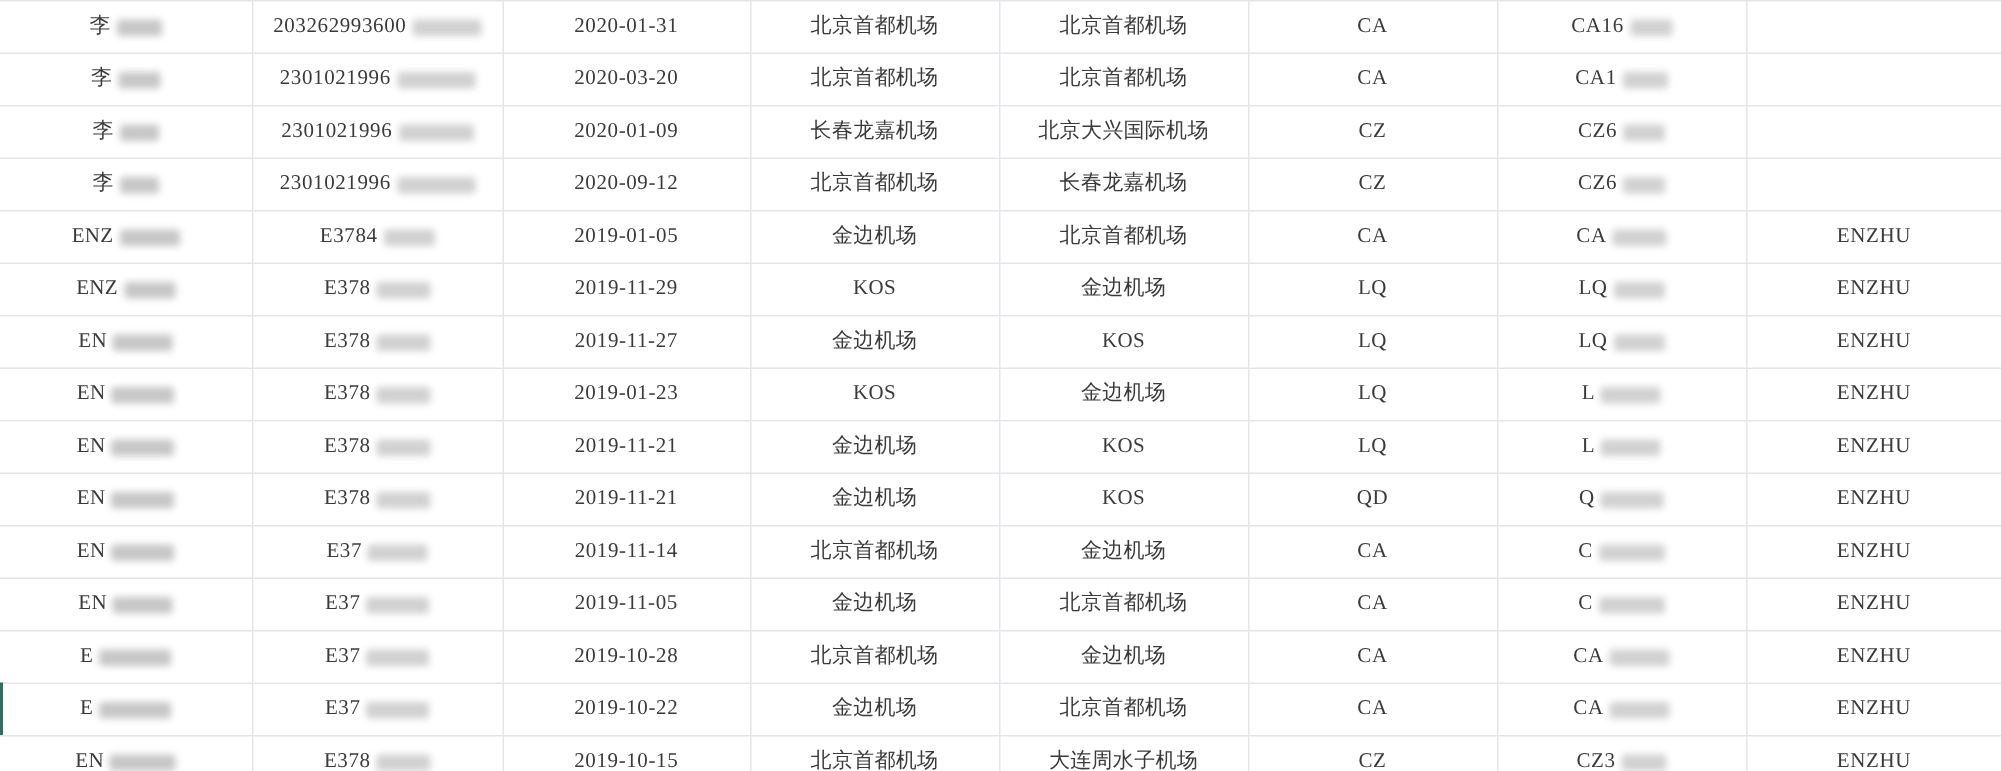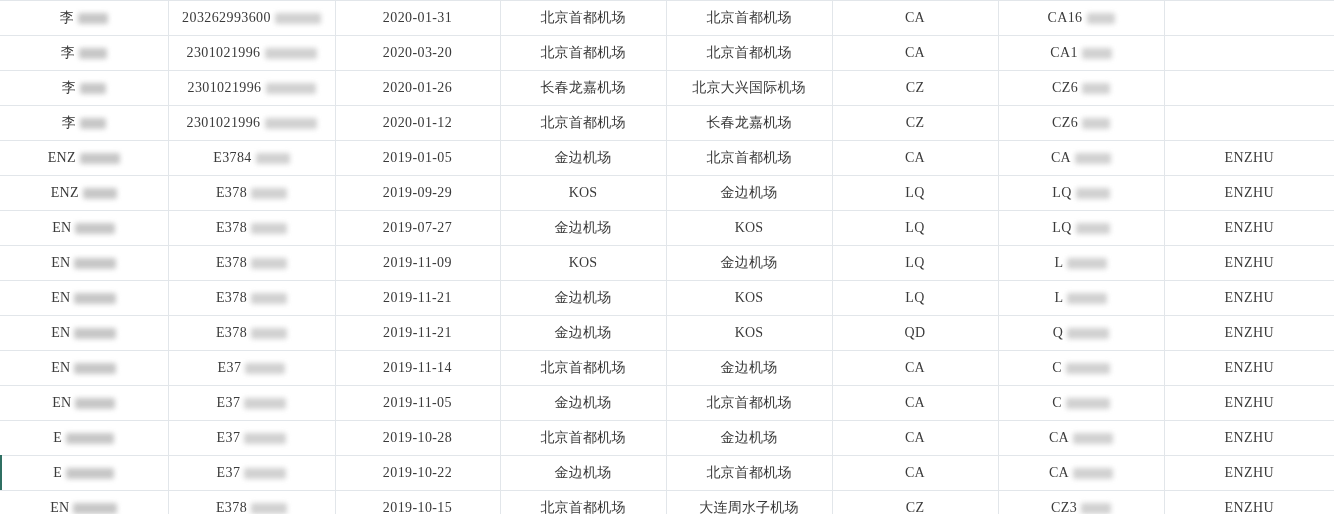--- a/index.html
+++ b/index.html
@@ -164,21 +164,21 @@
         <tr>
           <td><span class="cell-inner">
               <span class="txt">李</span>
               <span class="redact dark" style="width: 26px;"></span>
             </span></td>
           <td><span class="cell-inner">
               <span class="txt mono">2301021996</span>
               <span class="redact" style="width: 50px;"></span>
             </span></td>
           <td><span class="cell-inner">
-              <span class="txt mono">2020-01-26</span>
+              <span class="txt mono">2020-01-09</span>
             </span></td>
           <td><span class="cell-inner">
               <span class="txt">长春龙嘉机场</span>
             </span></td>
           <td><span class="cell-inner">
               <span class="txt">北京大兴国际机场</span>
             </span></td>
           <td><span class="cell-inner">
               <span class="txt mono">CZ</span>
             </span></td>
@@ -191,21 +191,21 @@
         <tr>
           <td><span class="cell-inner">
               <span class="txt">李</span>
               <span class="redact dark" style="width: 26px;"></span>
             </span></td>
           <td><span class="cell-inner">
               <span class="txt mono">2301021996</span>
               <span class="redact" style="width: 52px;"></span>
             </span></td>
           <td><span class="cell-inner">
-              <span class="txt mono">2020-01-12</span>
+              <span class="txt mono">2020-09-12</span>
             </span></td>
           <td><span class="cell-inner">
               <span class="txt">北京首都机场</span>
             </span></td>
           <td><span class="cell-inner">
               <span class="txt">长春龙嘉机场</span>
             </span></td>
           <td><span class="cell-inner">
               <span class="txt mono">CZ</span>
             </span></td>
@@ -247,21 +247,21 @@
         <tr>
           <td><span class="cell-inner">
               <span class="txt">ENZ</span>
               <span class="redact dark" style="width: 34px;"></span>
             </span></td>
           <td><span class="cell-inner">
               <span class="txt mono">E378</span>
               <span class="redact" style="width: 36px;"></span>
             </span></td>
           <td><span class="cell-inner">
-              <span class="txt mono">2019-09-29</span>
+              <span class="txt mono">2019-11-29</span>
             </span></td>
           <td><span class="cell-inner">
               <span class="txt">KOS</span>
             </span></td>
           <td><span class="cell-inner">
               <span class="txt">金边机场</span>
             </span></td>
           <td><span class="cell-inner">
               <span class="txt mono">LQ</span>
             </span></td>
@@ -276,21 +276,21 @@
         <tr>
           <td><span class="cell-inner">
               <span class="txt">EN</span>
               <span class="redact dark" style="width: 40px;"></span>
             </span></td>
           <td><span class="cell-inner">
               <span class="txt mono">E378</span>
               <span class="redact" style="width: 36px;"></span>
             </span></td>
           <td><span class="cell-inner">
-              <span class="txt mono">2019-07-27</span>
+              <span class="txt mono">2019-11-27</span>
             </span></td>
           <td><span class="cell-inner">
               <span class="txt">金边机场</span>
             </span></td>
           <td><span class="cell-inner">
               <span class="txt">KOS</span>
             </span></td>
           <td><span class="cell-inner">
               <span class="txt mono">LQ</span>
             </span></td>
@@ -305,21 +305,21 @@
         <tr>
           <td><span class="cell-inner">
               <span class="txt">EN</span>
               <span class="redact dark" style="width: 42px;"></span>
             </span></td>
           <td><span class="cell-inner">
               <span class="txt mono">E378</span>
               <span class="redact" style="width: 36px;"></span>
             </span></td>
           <td><span class="cell-inner">
-              <span class="txt mono">2019-11-09</span>
+              <span class="txt mono">2019-01-23</span>
             </span></td>
           <td><span class="cell-inner">
               <span class="txt">KOS</span>
             </span></td>
           <td><span class="cell-inner">
               <span class="txt">金边机场</span>
             </span></td>
           <td><span class="cell-inner">
               <span class="txt mono">LQ</span>
             </span></td>

